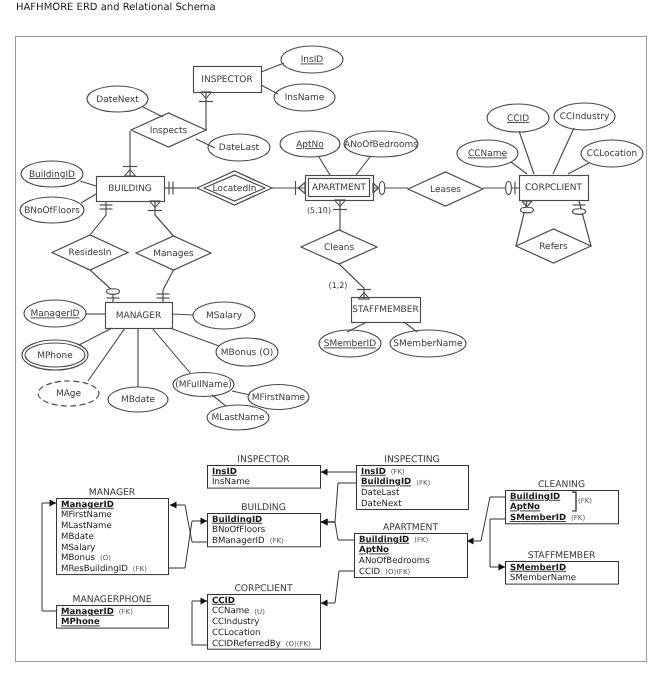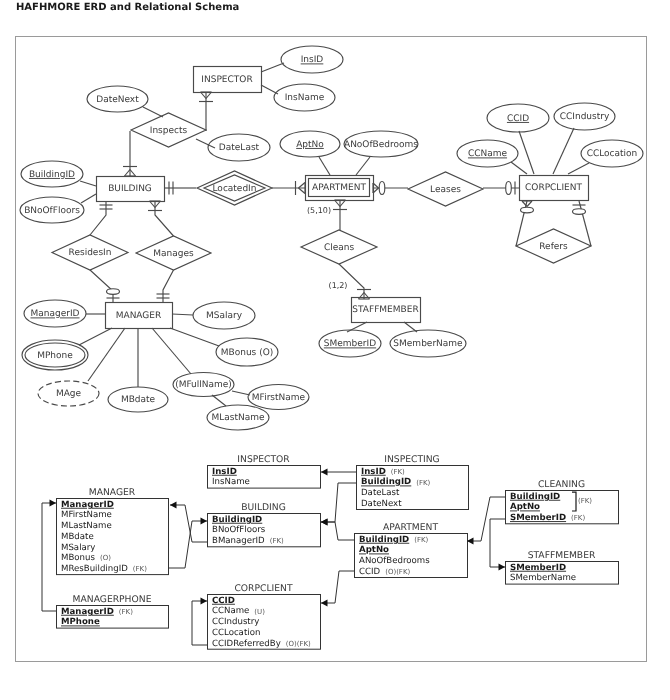--- a/index.html
+++ b/index.html
@@ -1,17 +1,17 @@
 <!DOCTYPE html>
 <html><head>
 <meta charset="utf-8">
 <style>
   html,body{margin:0;padding:0;background:#ffffff;-webkit-font-smoothing:antialiased;text-rendering:geometricPrecision;}
   body{width:670px;height:700px;font-family:"DejaVu Sans",sans-serif;overflow:hidden;position:relative;}
-  #title{position:absolute;left:16px;top:2px;font-size:10px;font-weight:bold;color:#1a1a1a;}
+  #title{position:absolute;left:16px;top:2px;font-size:10px;font-weight:normal;color:#1a1a1a;}
   #frame{position:absolute;left:15px;top:36px;width:632px;height:626px;border:1px solid #9a9a9a;box-sizing:border-box;}
   #canvas{position:absolute;left:0;top:0;width:670px;height:700px;}
   .shape{fill:#ffffff;stroke:#4a4a4a;stroke-width:1.15;}
   .lbl{font-family:"DejaVu Sans",sans-serif;fill:#3a3a3a;text-anchor:middle;dominant-baseline:middle;}
   .ln{stroke:#4a4a4a;stroke-width:1.15;fill:none;}
 </style>
 </head>
 <body>
 
 <div id="title">HAFHMORE ERD and Relational Schema</div>

